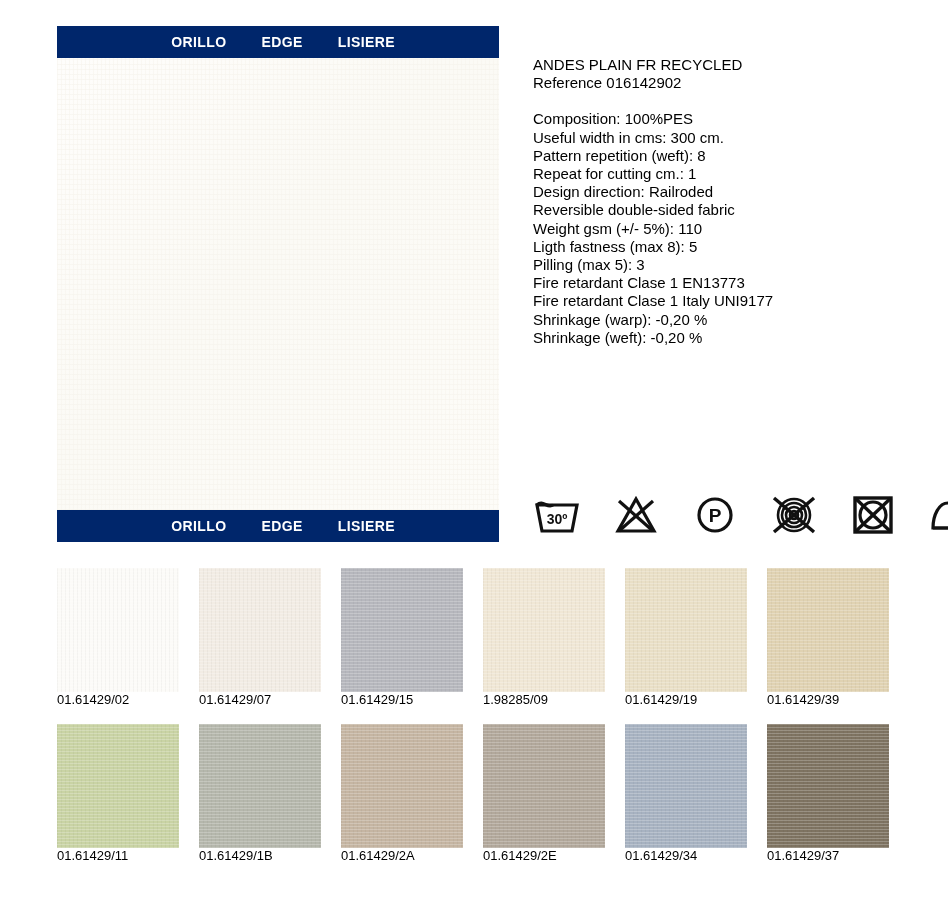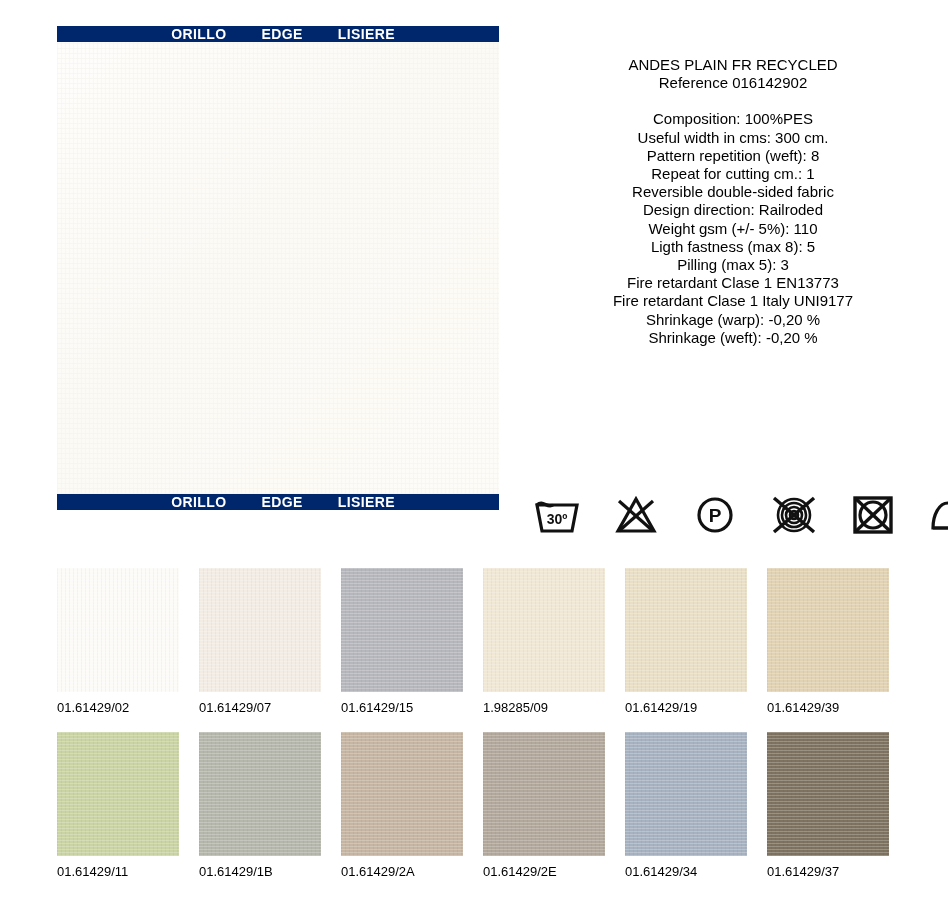--- a/index.html
+++ b/index.html
@@ -17,21 +17,21 @@
   }
 
   
   .fabric-block {
     position: absolute;
     left: 57px;
     top: 26px;
     width: 442px;
   }
   .selvedge-bar {
-    height: 16px;
+    height: 32px;
     background: #00266b;
     display: flex;
     align-items: center;
     justify-content: flex-end;
     padding-right: 0;
     box-sizing: border-box;
   }
   .selvedge-bar .sv-words {
     display: flex;
     gap: 35px;
@@ -69,21 +69,20 @@
     width: 400px;
   }
   .spec-title-group {
     margin-bottom: 18px;
   }
   .spec-line {
     font-size: 15px;
     line-height: 18.2px;
     color: #000;
     white-space: nowrap;
-    text-align: center;
   }
 
   
   .care-symbols {
     position: absolute;
     left: 533px;
     top: 493px;
     display: flex;
     align-items: center;
     gap: 31px;
@@ -119,21 +118,20 @@
         rgba(0,0,0,0.0) 3px),
       repeating-linear-gradient(90deg,
         rgba(0,0,0,0.035) 0px,
         rgba(0,0,0,0.035) 1px,
         rgba(0,0,0,0) 1px,
         rgba(0,0,0,0) 4px);
   }
   .swatch-label {
     font-size: 13px;
     line-height: 16px;
-    margin-top: 8px;
     color: #000;
     white-space: nowrap;
   }
 </style>
 </head>
 <body>
 
 <div class="fabric-block">
 
   <div class="selvedge-bar" style="background: rgb(0, 38, 107);">
@@ -159,22 +157,22 @@
 <div class="spec-panel">
   <div class="spec-title-group">
     <div class="spec-line">ANDES PLAIN FR RECYCLED</div>
     <div class="spec-line">Reference 016142902</div>
   </div>
   <div>
     <div class="spec-line">Composition: 100%PES</div>
     <div class="spec-line">Useful width in cms: 300 cm.</div>
     <div class="spec-line">Pattern repetition (weft): 8</div>
     <div class="spec-line">Repeat for cutting cm.: 1</div>
+    <div class="spec-line">Design direction: Railroded</div>
     <div class="spec-line">Reversible double-sided fabric</div>
-    <div class="spec-line">Design direction: Railroded</div>
     <div class="spec-line">Weight gsm (+/- 5%): 110</div>
     <div class="spec-line">Ligth fastness (max 8): 5</div>
     <div class="spec-line">Pilling (max 5): 3</div>
     <div class="spec-line">Fire retardant Clase 1 EN13773</div>
     <div class="spec-line">Fire retardant Clase 1 Italy UNI9177</div>
     <div class="spec-line">Shrinkage (warp): -0,20 %</div>
     <div class="spec-line">Shrinkage (weft): -0,20 %</div>
   </div>
 </div>
 

